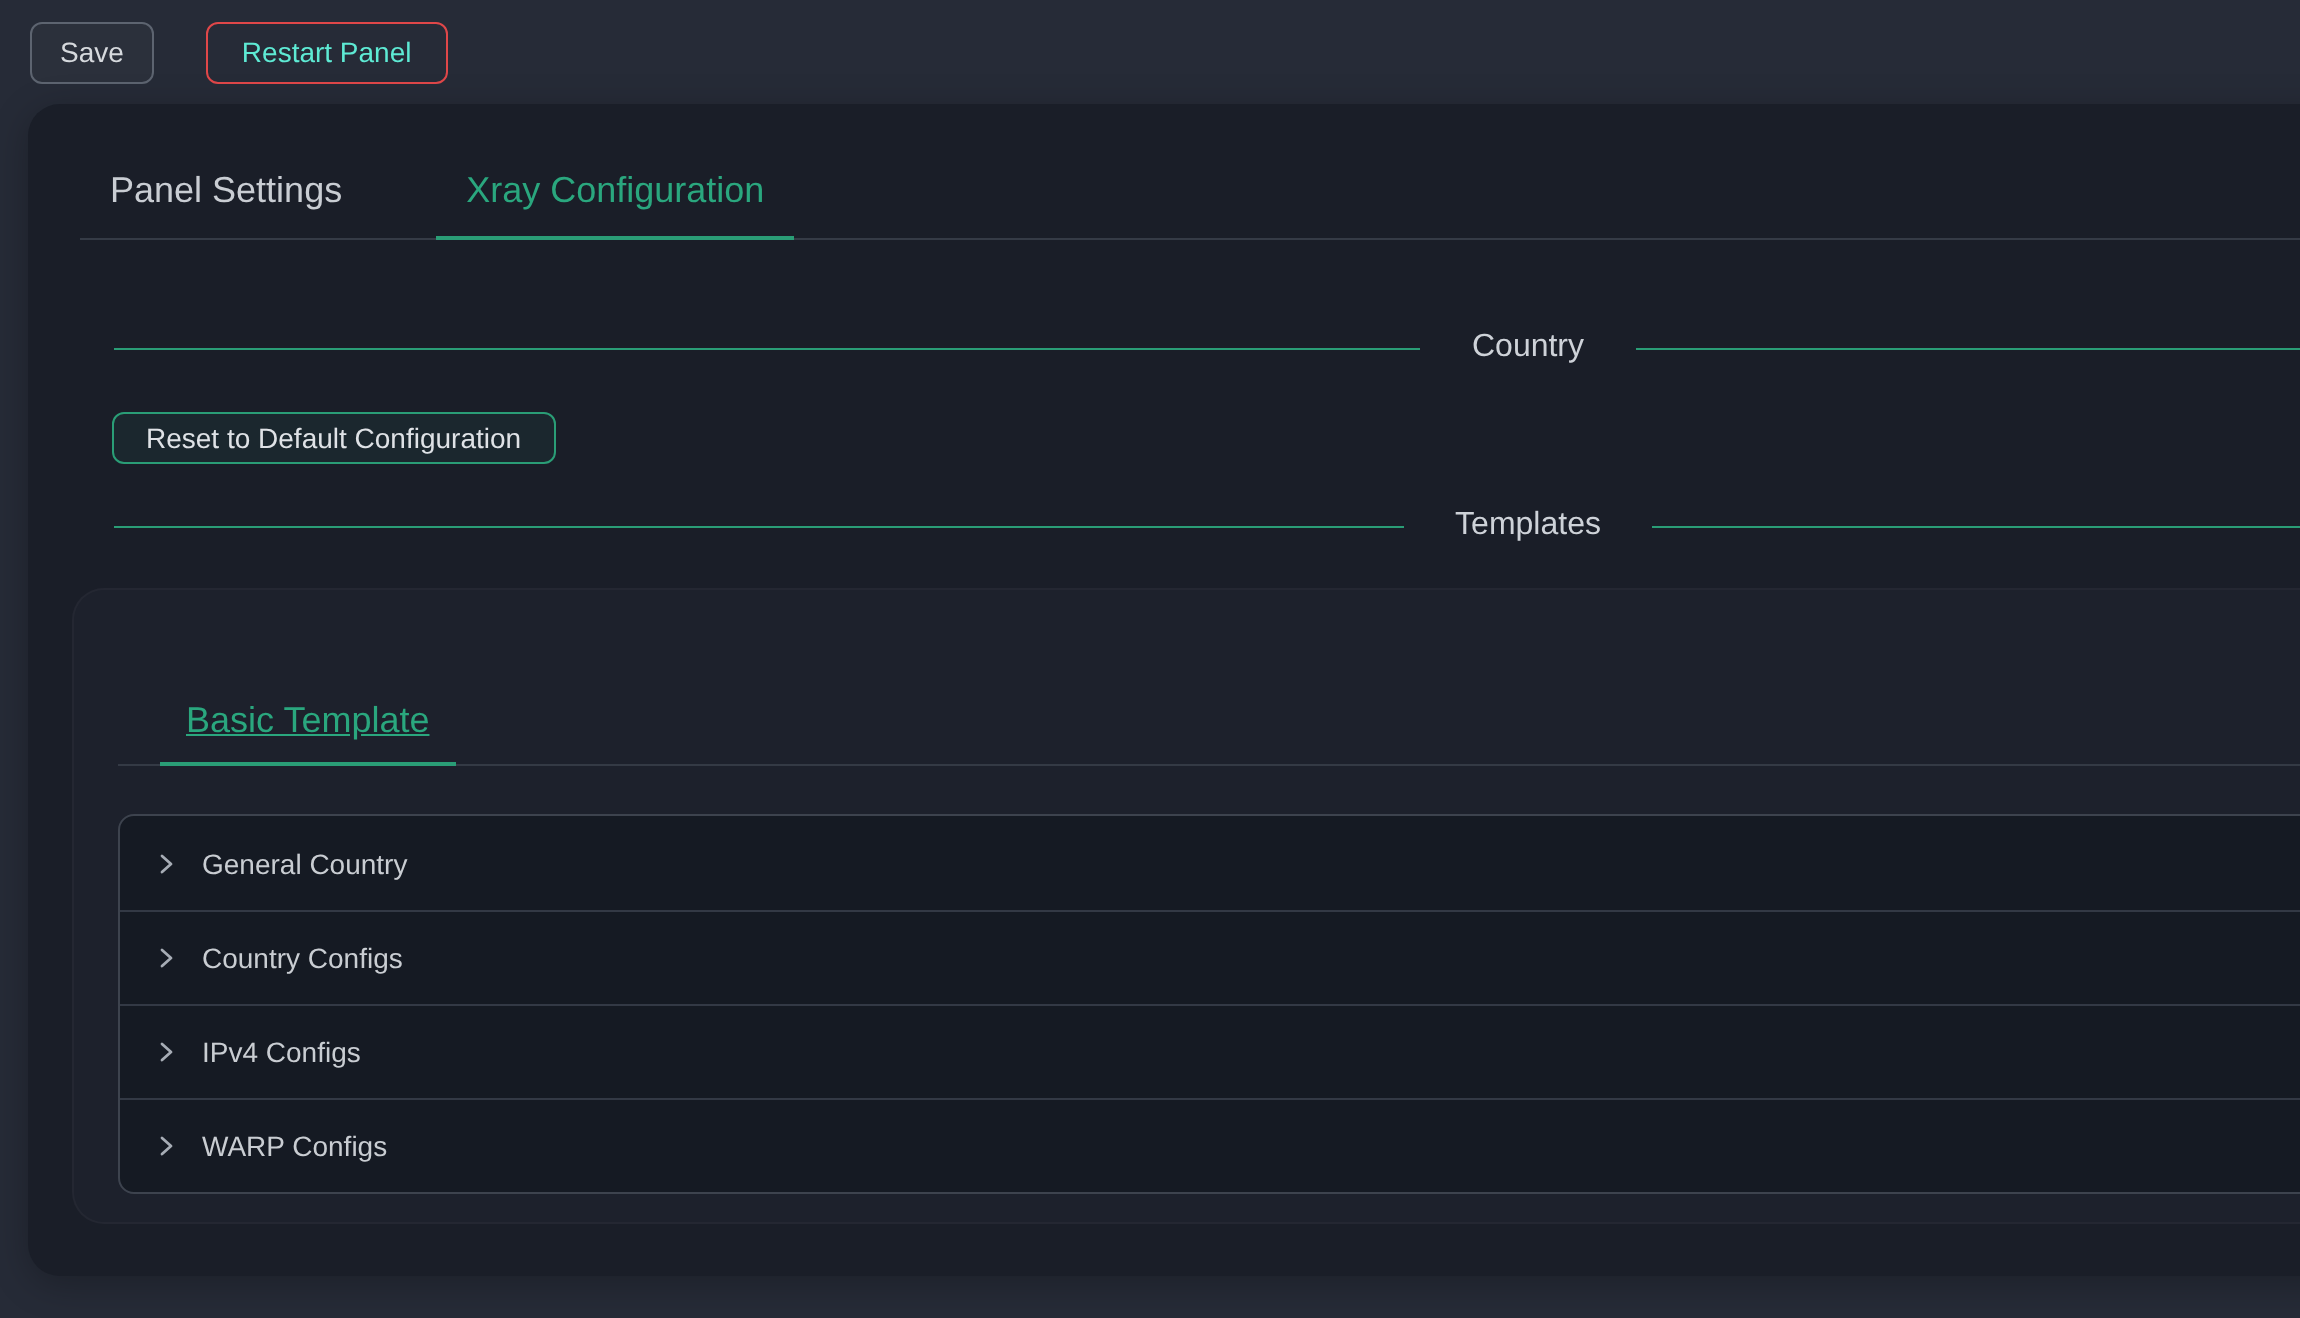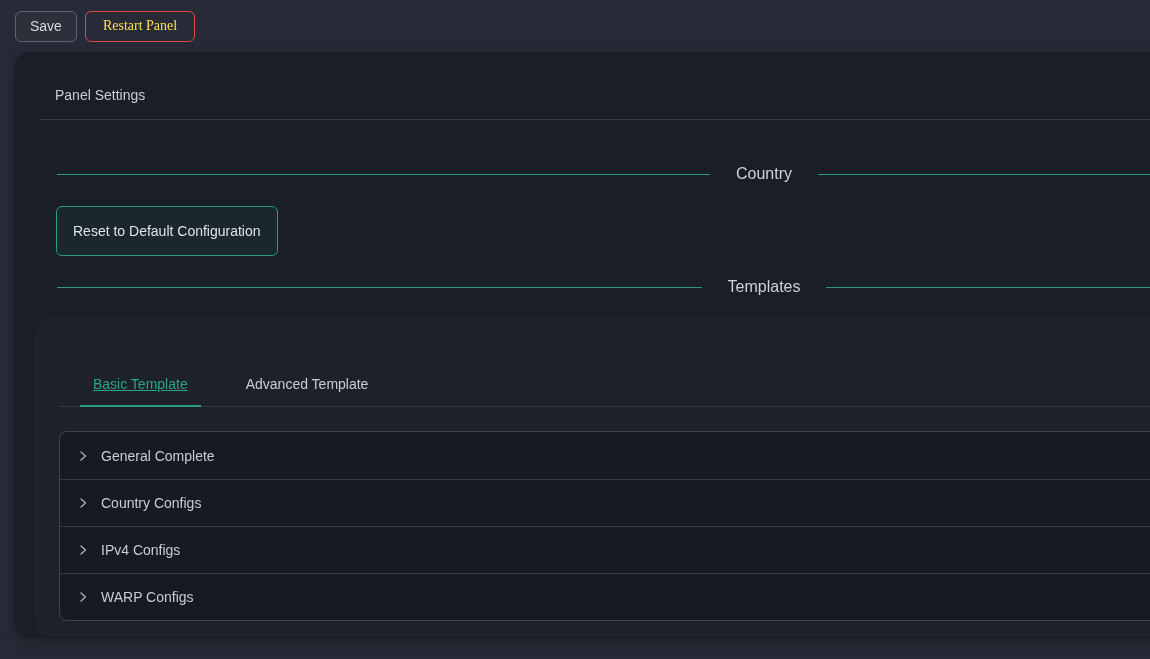--- a/index.html
+++ b/index.html
@@ -8,62 +8,61 @@
     overflow: hidden;
     background: #262b37;
     font-family: "Liberation Sans", sans-serif;
     color: #c9cdd3;
     position: relative;
   }
 
   
   .topbar {
     position: absolute; left: 0; top: 0; width: 1150px; height: 52px;
-    display: flex; align-items: center; gap: 8px;
+    display: flex; align-items: center; gap: 26px;
     padding-left: 15px;
   }
   .btn {
     display: inline-flex; align-items: center; justify-content: center;
     height: 31px; border-radius: 6px; font-size: 14px;
     cursor: pointer; background: transparent; line-height: 1;
     user-select: none;
   }
   .btn-save {
     padding: 0 14px;
     background: #2b303b;
     border: 1px solid #5d6470;
     color: #d6d9dd;
   }
   .btn-restart {
     padding: 0 17px;
     border: 1px solid #e04749;
-    color: #fde047;
+    color: #5eead4;
     background: transparent;
-    font-family: Liberation Serif, serif;
   }
 
   
   .main-card {
     position: absolute; left: 14px; top: 52px;
     width: 1478px; height: 586px;
     background: #1a1e28;
     border-radius: 16px;
     padding: 0 22px;
     box-shadow: 0 4px 18px rgba(0,0,0,0.25);
   }
 
   
   .tabs {
     display: flex; gap: 32px;
     border-bottom: 1px solid #353b46;
   }
   .tabs-outer { margin: 30px 0 0 4px; }
   .tab {
     padding: 4px 15px 14px;
-    font-size: 14px; line-height: 18px;
+    font-size: 18px; line-height: 18px;
     color: #c9cdd3; cursor: pointer;
     border-bottom: 2px solid transparent;
     margin-bottom: -1px;
     white-space: nowrap;
   }
   .tab.active { color: #2aa77e; border-bottom-color: #2a9d76; }
 
   
   .divider {
     display: flex; align-items: center;
@@ -72,21 +71,21 @@
   .divider .line { flex: 1; height: 1px; background: #2a9d76; }
   .divider .title {
     padding: 0 26px; font-size: 16px; line-height: 22px;
     color: #ced2d8; white-space: nowrap;
   }
   .divider-actions { margin-top: 43px; }
   .divider-templates { margin-top: 20px; }
 
   .btn-reset {
     margin: 21px 0 0 20px;
-    height: 50px; padding: 0 16px;
+    height: 26px; padding: 0 16px;
     border: 1px solid #2a9d76; border-radius: 6px;
     background: rgba(42, 166, 126, 0.07);
     color: #dfe2e6;
   }
 
   
   .inner-card {
     margin-top: 20px;
     width: 1456px; height: 318px;
     background: #1d212c;
@@ -123,51 +122,51 @@
 
 <div class="topbar">
   <button class="btn btn-save">Save</button>
   <button class="btn btn-restart">Restart Panel</button>
 </div>
 
 <div class="main-card">
 
   <div class="tabs tabs-outer">
     <div class="tab">Panel Settings</div>
+    <div class="tab active">Xray Configuration</div>
   </div>
 
   <div class="divider divider-actions">
     <span class="line"></span>
     <span class="title">Country</span>
     <span class="line"></span>
   </div>
 
   <button class="btn btn-reset">Reset to Default Configuration</button>
 
   <div class="divider divider-templates">
     <span class="line"></span>
     <span class="title">Templates</span>
     <span class="line"></span>
   </div>
 
   <div class="inner-card">
 
     <div class="tabs tabs-inner">
       <div class="tab active">Basic Template</div>
-      <div class="tab">Advanced Template</div>
     </div>
 
     <div class="collapse">
       <div class="collapse-header">
         <span class="chevron">
           <svg viewBox="0 0 12 12">
               <path d="M4 2 L8.5 6 L4 10"></path>
             </svg>
         </span>
-        <span>General Complete</span>
+        <span>General Country</span>
       </div>
       <div class="collapse-header">
         <span class="chevron">
           <svg viewBox="0 0 12 12">
               <path d="M4 2 L8.5 6 L4 10"></path>
             </svg>
         </span>
         <span>Country Configs</span>
       </div>
       <div class="collapse-header">

